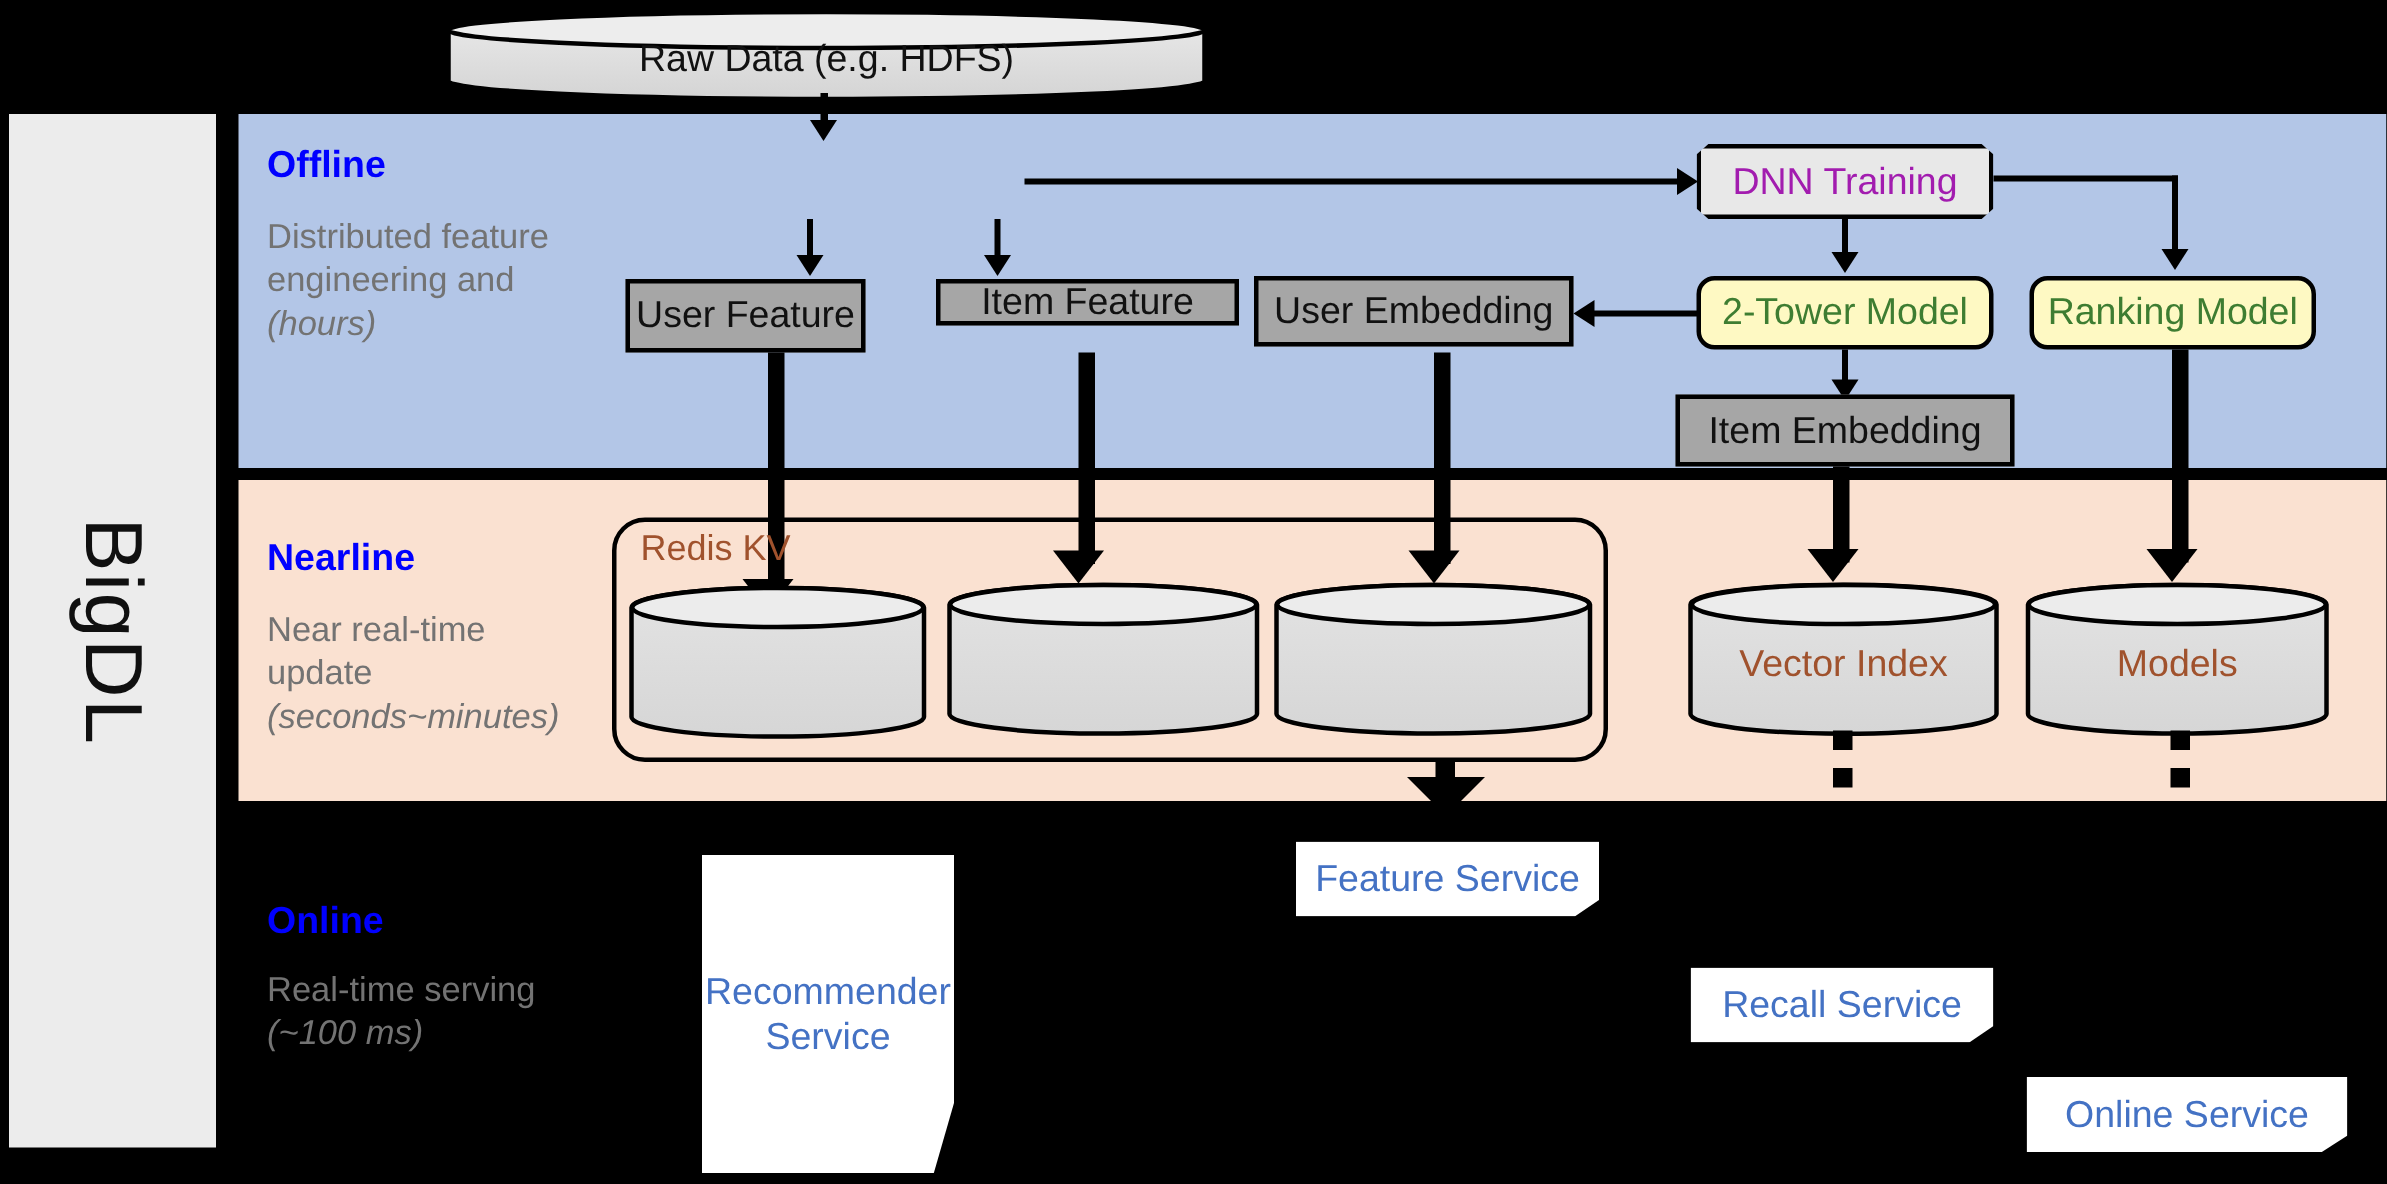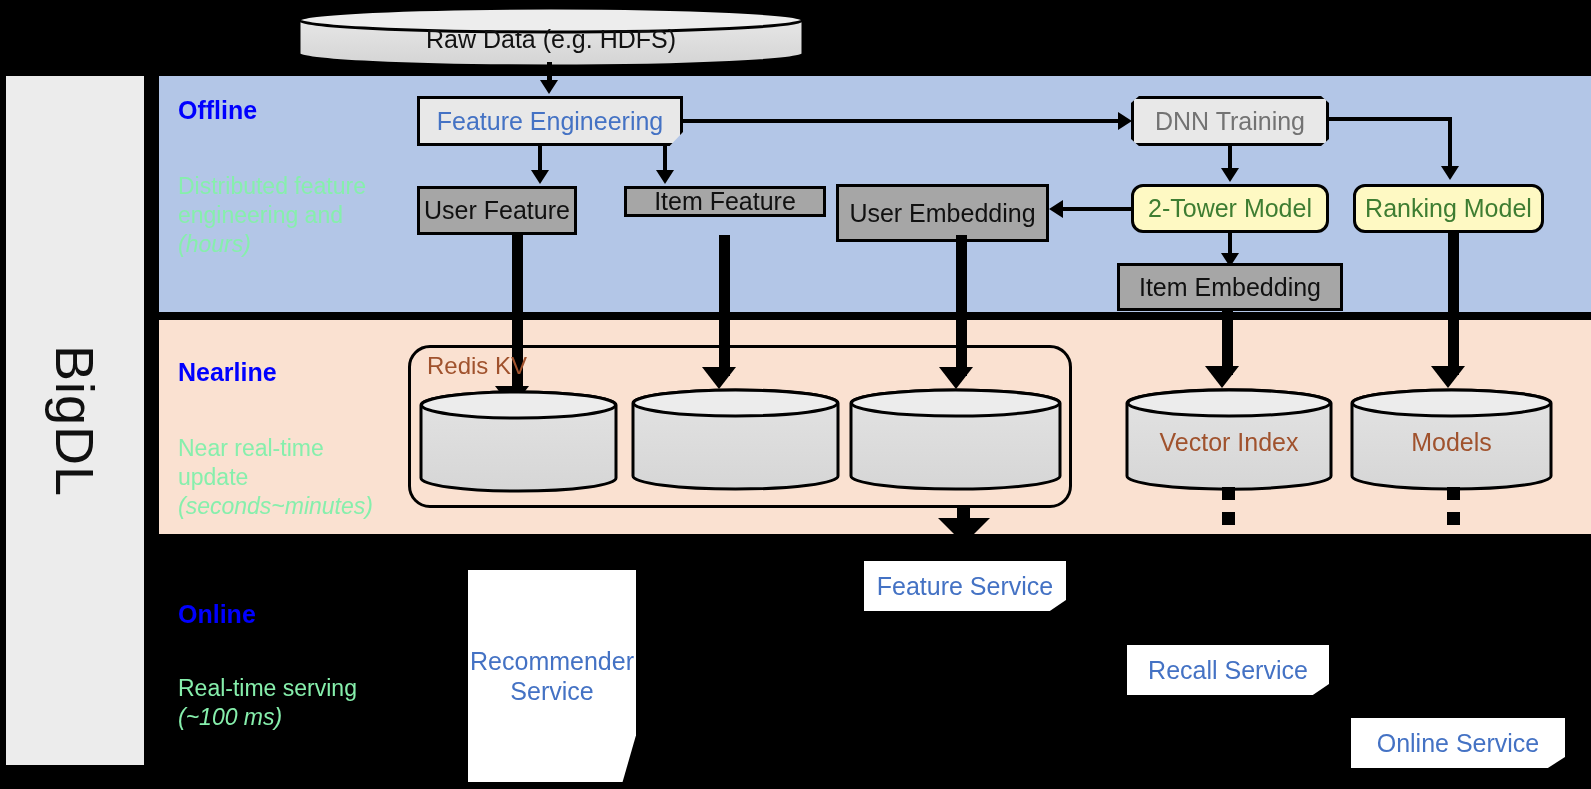--- a/index.html
+++ b/index.html
@@ -13,32 +13,32 @@
   #nearline-band{top:320px;width:1432px;height:214px;background:#fae1d1;}
   #online-band{top:542px;width:1432px;height:247px;background:#000;}
 
   
   #bigdl-rail{position:absolute;left:6px;top:76px;width:138px;height:689px;background:#ececec;}
   #bigdl-label{position:absolute;left:50%;top:50%;transform:translate(-50%,-50%) rotate(90deg);
      white-space:nowrap;font-size:54px;color:#101010;letter-spacing:1px;}
 
   
   .band-title{position:absolute;color:#0000ff;font-size:25px;font-weight:600;}
-  .band-sub{position:absolute;color:#86efac;font-size:23px;line-height:29px;margin-top:29px;}
+  .band-sub{position:absolute;color:#737373;font-size:23px;line-height:29px;}
   .band-sub i{font-style:italic;}
 
   
   .node{position:absolute;box-sizing:border-box;display:flex;align-items:center;
         justify-content:center;text-align:center;}
 
   .gray-box{background:#a6a6a6;border:3px solid #000;color:#111;font-size:25px;}
 
   .doc-note{background:#e8e8e8;border:3px solid #000;color:#4472c4;font-size:25px;
             clip-path:polygon(0 0,100% 0,100% 72%,95% 100%,0 100%,0 0);}
-  .doc-note2{background:#e8e8e8;border:3px solid #000;color:#737373;font-size:25px;
+  .doc-note2{background:#e8e8e8;border:3px solid #000;color:#a21caf;font-size:25px;
             border-radius:4px;
             clip-path:polygon(0 14%,4% 0,96% 0,100% 14%,100% 86%,96% 100%,4% 100%,0 86%);}
   .round-box{background:#fef9c3;border:3px solid #000;color:#3e7d32;font-size:25px;
              border-radius:12px;}
 
   
   .page-svc{background:#fff;color:#4472c4;font-size:25px;
             clip-path:polygon(0 0,100% 0,100% 78%,92% 100%,0 100%);}
 
   
@@ -102,36 +102,35 @@
       </defs>
       <path d="M3 14 A252 12 0 0 1 507 14 L507 48 A252 12 0 0 1 3 48 Z" fill="url(#cylg)" stroke="#000" stroke-width="3"></path>
       <path d="M3 14 A252 12 0 0 1 507 14 A252 12 0 0 1 3 14 Z" fill="#ededed" stroke="#000" stroke-width="3"></path>
     </svg>
     <div class="cyl-label" style="color:#111;">Raw Data (e.g. HDFS)</div>
   </div>
 
   <div class="thin-line" style="left:547px;top:62px;width:5px;height:24px;"></div>
   <div class="tip-thin down" style="left:540px;top:80px;"></div>
 
-  <div class="node doc-note" style="left:417px;top:96px;width:266px;height:50px;">Feature Engineering</div>
 
   <div class="node doc-note2" style="left:1131px;top:96px;width:198px;height:50px;">DNN Training</div>
 
   <div class="thin-line" style="left:683px;top:119px;width:440px;height:4px;"></div>
   <div class="tip-thin right" style="left:1118px;top:112px;"></div>
 
   <div class="thin-line" style="left:538px;top:146px;width:4px;height:28px;"></div>
   <div class="tip-thin down" style="left:531px;top:170px;"></div>
 
   <div class="thin-line" style="left:663px;top:146px;width:4px;height:28px;"></div>
   <div class="tip-thin down" style="left:656px;top:170px;"></div>
 
   <div class="node gray-box" style="left:417px;top:186px;width:160px;height:49px;">User Feature</div>
   <div class="node gray-box" style="left:624px;top:186px;width:202px;height:31px;">Item Feature</div>
-  <div class="node gray-box" style="left:836px;top:184px;width:213px;height:58px;">User Embedding</div>
+  <div class="node gray-box" style="left:836px;top:184px;width:213px;height:47px;">User Embedding</div>
 
   <div class="node round-box" style="left:1131px;top:184px;width:198px;height:49px;">2-Tower Model</div>
   <div class="node round-box" style="left:1353px;top:184px;width:191px;height:49px;">Ranking Model</div>
 
   <div class="thin-line" style="left:1228px;top:146px;width:4px;height:26px;"></div>
   <div class="tip-thin down" style="left:1221px;top:168px;"></div>
 
   <div class="thin-line" style="left:1329px;top:117px;width:123px;height:4px;"></div>
   <div class="thin-line" style="left:1448px;top:117px;width:4px;height:53px;"></div>
   <div class="tip-thin down" style="left:1441px;top:166px;"></div>

